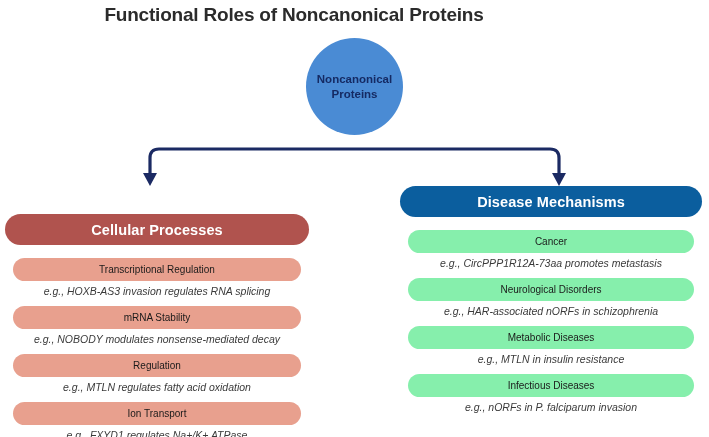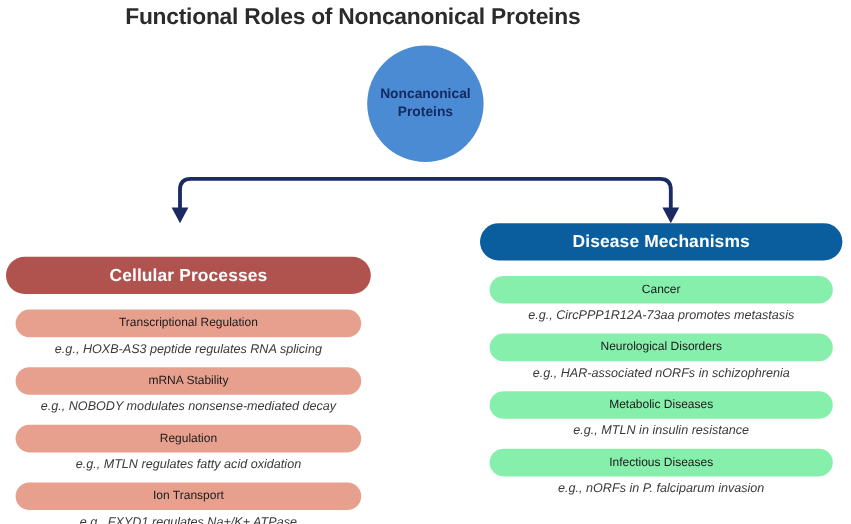--- a/index.html
+++ b/index.html
@@ -124,21 +124,21 @@
   <path d="M 150 51 L 150 30 Q 150 21 159 21 L 550 21 Q 559 21 559 30 L 559 51" fill="none" stroke="#1b2a63" stroke-width="3.2" stroke-linecap="butt"></path>
   <polygon points="150,58 143,45 157,45" fill="#1b2a63"></polygon>
   <polygon points="559,58 552,45 566,45" fill="#1b2a63"></polygon>
 </svg>
 
 <div class="column left">
   <div class="col-header">Cellular Processes</div>
   <div class="items">
     <div class="item">
       <div class="item-pill">Transcriptional Regulation</div>
-      <div class="item-example">e.g., HOXB-AS3 peptide regulates RNA splicing</div>
+      <div class="item-example">e.g., HOXB-AS3 invasion regulates RNA splicing</div>
     </div>
     <div class="item">
       <div class="item-pill">mRNA Stability</div>
       <div class="item-example">e.g., NOBODY modulates nonsense-mediated decay</div>
     </div>
     <div class="item">
       <div class="item-pill">Regulation</div>
       <div class="item-example">e.g., MTLN regulates fatty acid oxidation</div>
     </div>
     <div class="item">

